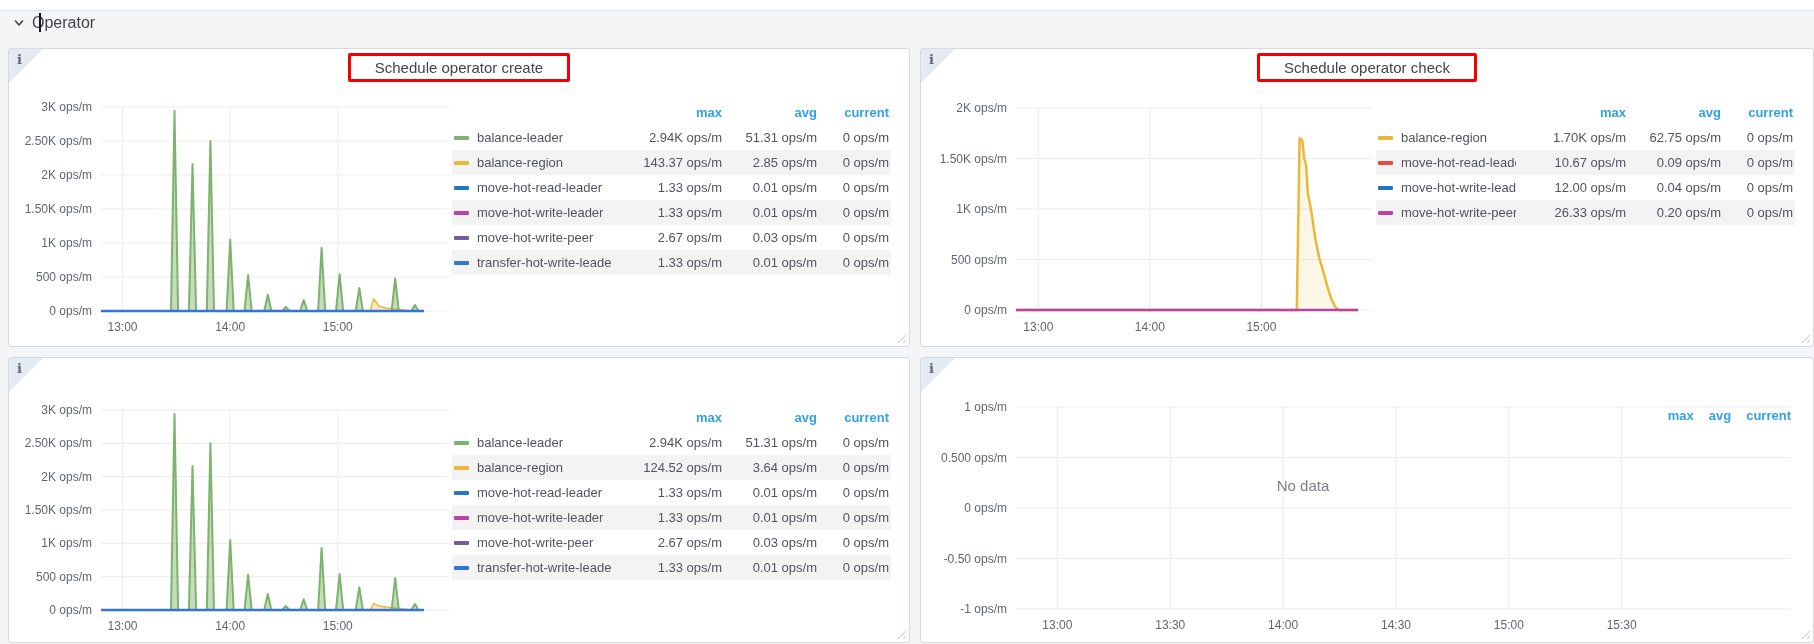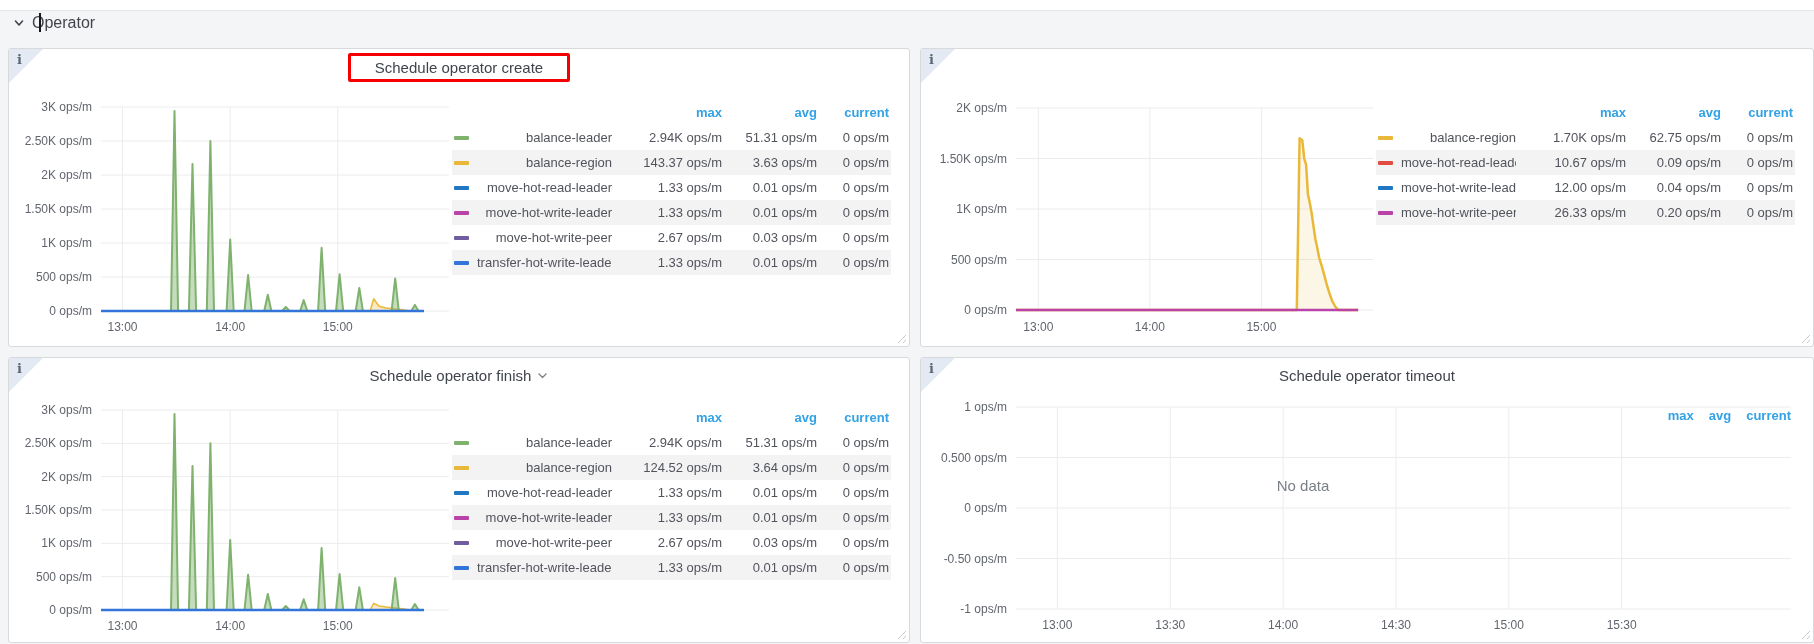--- a/index.html
+++ b/index.html
@@ -22,21 +22,21 @@
   .info-i{position:absolute;top:3px;left:8px;z-index:3;font-family:"DejaVu Serif",serif;font-weight:bold;font-size:13px;color:#5d6773;cursor:pointer}
   .legend{position:absolute;font-size:13px;color:#52545c;z-index:2}
   #p0 .legend{left:443px;top:50px;width:439px}
   #p1 .legend{left:455px;top:50px;width:419px}
   #p2 .legend{left:443px;top:46px;width:439px}
   .lrow{display:flex;align-items:center;height:25px;padding:0 2px}
   .lrow.striped{background:#f3f3f4}
   .lrow.lhead{height:26px;font-weight:bold;color:#33a2e5}
   .headspacer{flex:1}
   .sw{width:15px;height:4px;border-radius:1px;margin-right:8px;flex:none}
-  .lname{flex:1;text-align:right;cursor:pointer;white-space:nowrap;overflow:hidden}
+  .lname{flex:1;text-align:left;cursor:pointer;white-space:nowrap;overflow:hidden}
   .lv{text-align:right;white-space:nowrap}
   .lv.max{width:110px}.lv.avg{width:95px}.lv.current{width:72px}
   .legend-mini{position:absolute;top:50px;right:22px;display:flex;gap:15px;font-weight:bold;color:#33a2e5;font-size:13px;z-index:2}
   .resize{position:absolute;right:2px;bottom:2px;width:11px;height:11px;z-index:3;cursor:nwse-resize}
 </style>
 </head>
 <body>
 
 <div class="topstrip"></div>
 
@@ -95,21 +95,21 @@
         <span class="sw" style="background:#7EB26D"></span>
         <span class="lname">balance-leader</span>
         <span class="lv max">2.94K ops/m</span>
         <span class="lv avg">51.31 ops/m</span>
         <span class="lv current">0 ops/m</span>
       </div>
       <div class="lrow striped">
         <span class="sw" style="background:#EAB839"></span>
         <span class="lname">balance-region</span>
         <span class="lv max">143.37 ops/m</span>
-        <span class="lv avg">3.63 ops/m</span>
+        <span class="lv avg">2.85 ops/m</span>
         <span class="lv current">0 ops/m</span>
       </div>
       <div class="lrow">
         <span class="sw" style="background:#1F78C1"></span>
         <span class="lname">move-hot-read-leader</span>
         <span class="lv max">1.33 ops/m</span>
         <span class="lv avg">0.01 ops/m</span>
         <span class="lv current">0 ops/m</span>
       </div>
       <div class="lrow striped">
@@ -136,20 +136,23 @@
     </div>
   <svg class="resize" viewBox="0 0 11 11">
       <line x1="10" y1="2" x2="2" y2="10" stroke="#c9cacc"></line>
       <line x1="10" y1="7" x2="7" y2="10" stroke="#c9cacc"></line>
     </svg>
 </div>
 
 <div class="panel" id="p1">
   <span class="info-corner"></span>
   <span class="info-i">i</span>
+  <div class="panel-title boxed">
+    <span class="red-annotation"><span>Schedule operator check</span></span>
+  </div>
   <div class="chartwrap"><svg width="892" height="297">
         <line x1="95" x2="452" y1="59" y2="59" stroke="#ececec"></line>
         <text x="86" y="63" text-anchor="end" fill="#61656d" font-size="12">2K ops/m</text>
         <line x1="95" x2="452" y1="109.5" y2="109.5" stroke="#ececec"></line>
         <text x="86" y="113.5" text-anchor="end" fill="#61656d" font-size="12">1.50K ops/m</text>
         <line x1="95" x2="452" y1="160" y2="160" stroke="#ececec"></line>
         <text x="86" y="164" text-anchor="end" fill="#61656d" font-size="12">1K ops/m</text>
         <line x1="95" x2="452" y1="210.5" y2="210.5" stroke="#ececec"></line>
         <text x="86" y="214.5" text-anchor="end" fill="#61656d" font-size="12">500 ops/m</text>
         <line x1="95" x2="452" y1="261" y2="261" stroke="#ececec"></line>
@@ -204,25 +207,20 @@
     </div>
   <svg class="resize" viewBox="0 0 11 11">
       <line x1="10" y1="2" x2="2" y2="10" stroke="#c9cacc"></line>
       <line x1="10" y1="7" x2="7" y2="10" stroke="#c9cacc"></line>
     </svg>
 </div>
 
 <div class="panel" id="p2">
   <span class="info-corner"></span>
   <span class="info-i">i</span>
-  <div class="panel-title">
-    <span>Schedule operator finish</span><svg class="title-chevron" width="11" height="8" viewBox="0 0 11 8">
-        <polyline points="2,2 5.5,5.5 9,2" fill="none" stroke="#7d838c" stroke-width="1.4" stroke-linecap="round" stroke-linejoin="round"></polyline>
-      </svg>
-  </div>
   <div class="chartwrap"><svg width="900" height="284">
         <line x1="92" x2="440" y1="52" y2="52" stroke="#ececec"></line>
         <text x="83" y="56" text-anchor="end" fill="#61656d" font-size="12">3K ops/m</text>
         <line x1="92" x2="440" y1="85.33333333333331" y2="85.33333333333331" stroke="#ececec"></line>
         <text x="83" y="89.33333333333331" text-anchor="end" fill="#61656d" font-size="12">2.50K ops/m</text>
         <line x1="92" x2="440" y1="118.66666666666669" y2="118.66666666666669" stroke="#ececec"></line>
         <text x="83" y="122.66666666666669" text-anchor="end" fill="#61656d" font-size="12">2K ops/m</text>
         <line x1="92" x2="440" y1="152" y2="152" stroke="#ececec"></line>
         <text x="83" y="156" text-anchor="end" fill="#61656d" font-size="12">1.50K ops/m</text>
         <line x1="92" x2="440" y1="185.33333333333334" y2="185.33333333333334" stroke="#ececec"></line>
@@ -298,23 +296,20 @@
     </div>
   <svg class="resize" viewBox="0 0 11 11">
       <line x1="10" y1="2" x2="2" y2="10" stroke="#c9cacc"></line>
       <line x1="10" y1="7" x2="7" y2="10" stroke="#c9cacc"></line>
     </svg>
 </div>
 
 <div class="panel" id="p3">
   <span class="info-corner"></span>
   <span class="info-i">i</span>
-  <div class="panel-title">
-    <span>Schedule operator timeout</span>
-  </div>
   <div class="chartwrap"><svg width="892" height="284">
         <line x1="95" x2="870" y1="49" y2="49" stroke="#ececec"></line>
         <text x="86" y="53" text-anchor="end" fill="#61656d" font-size="12">1 ops/m</text>
         <line x1="95" x2="870" y1="99.5" y2="99.5" stroke="#ececec"></line>
         <text x="86" y="103.5" text-anchor="end" fill="#61656d" font-size="12">0.500 ops/m</text>
         <line x1="95" x2="870" y1="150" y2="150" stroke="#ececec"></line>
         <text x="86" y="154" text-anchor="end" fill="#61656d" font-size="12">0 ops/m</text>
         <line x1="95" x2="870" y1="200.5" y2="200.5" stroke="#ececec"></line>
         <text x="86" y="204.5" text-anchor="end" fill="#61656d" font-size="12">-0.50 ops/m</text>
         <line x1="95" x2="870" y1="251" y2="251" stroke="#ececec"></line>

